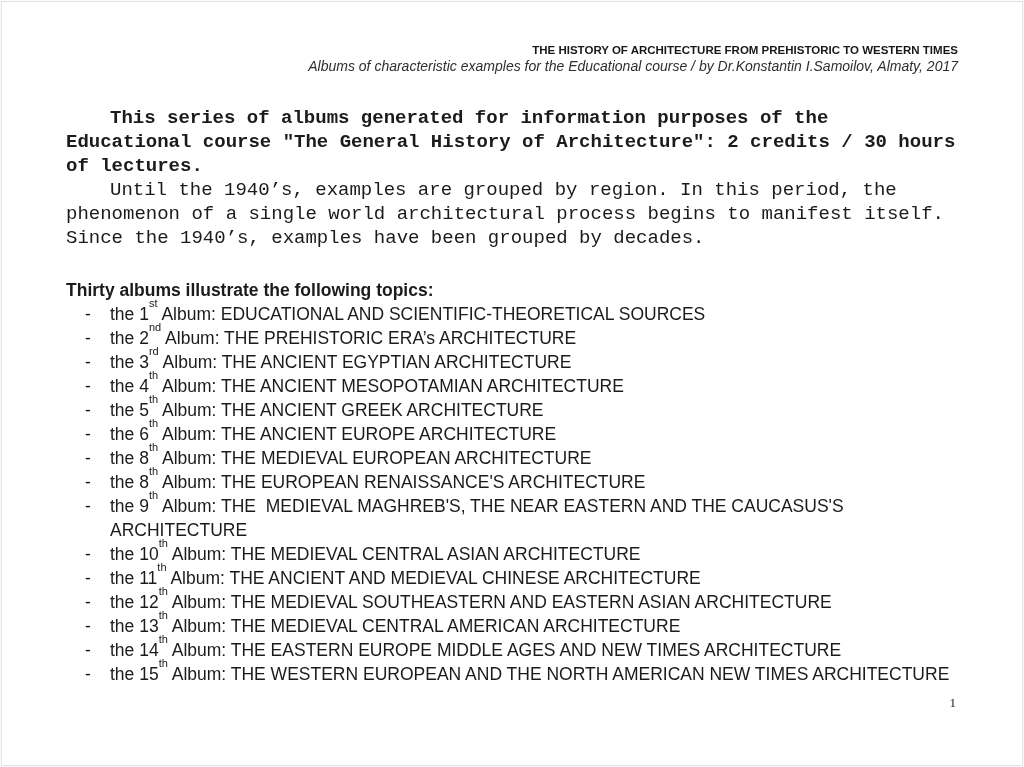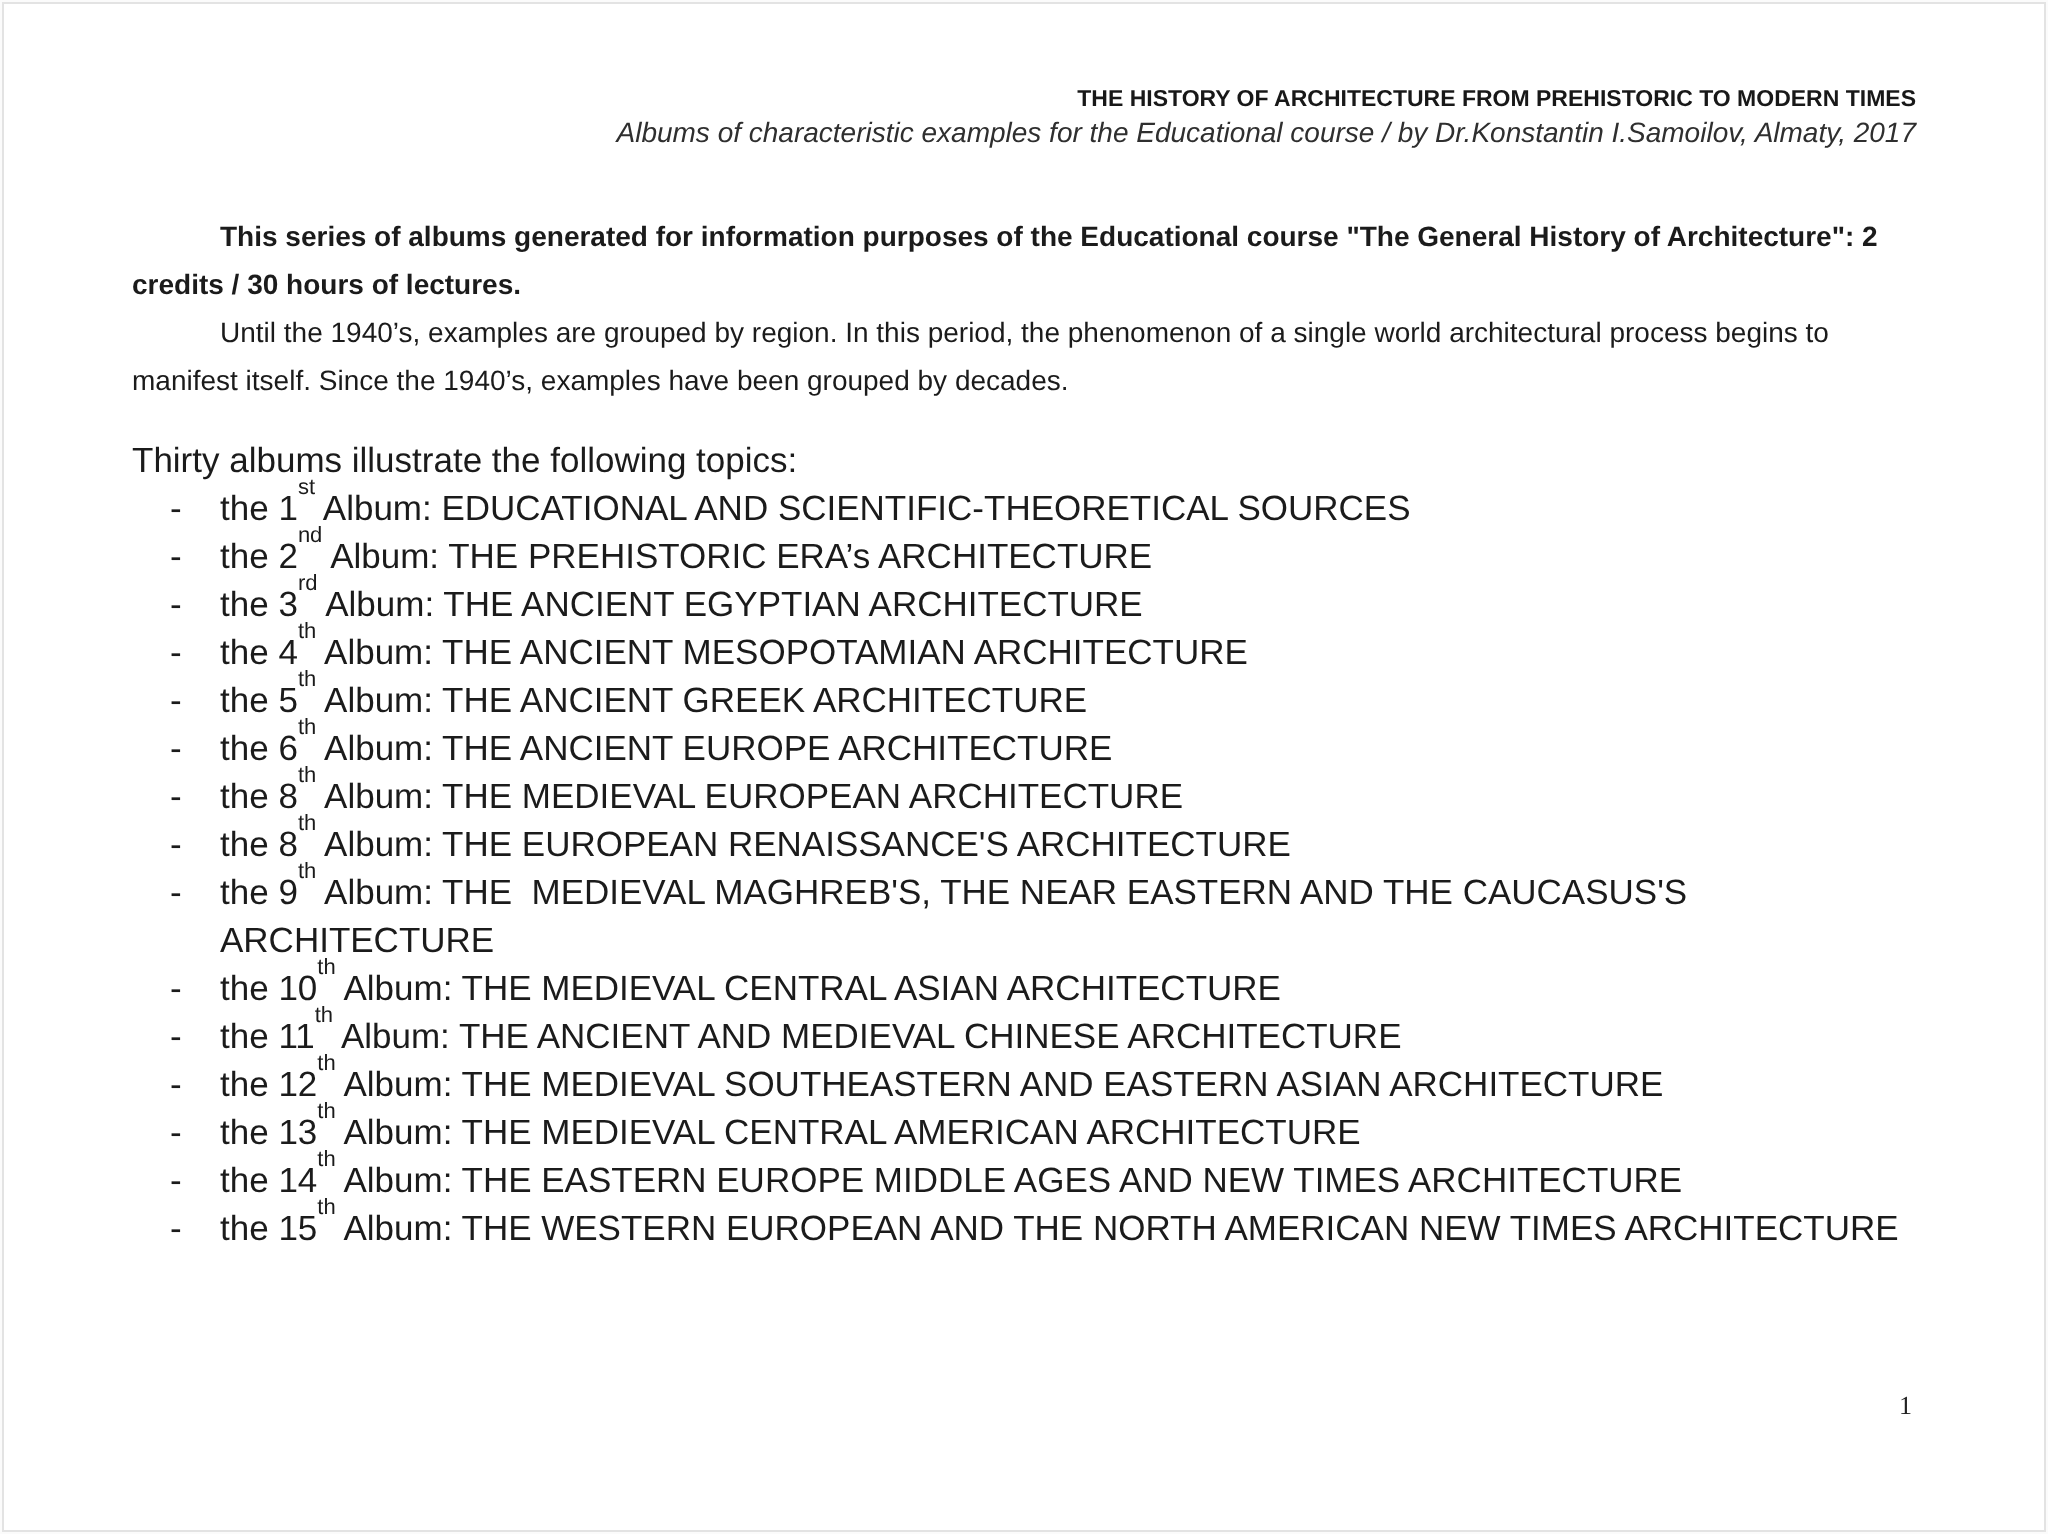--- a/index.html
+++ b/index.html
@@ -29,36 +29,37 @@
     font-weight: bold;
     font-size: 11.5px;
     color: #181818;
   }
   .doc-subtitle {
     font-style: italic;
     font-size: 14px;
     color: #2f2f2f;
   }
   .body-text {
-    font-size: 14px;
+    font-size: 19px;
     line-height: 24px;
+    font-family: Liberation Mono, monospace;
   }
   .p-lead {
     font-weight: bold;
     margin-top: 32px;
     text-indent: 44px;
   }
   .p-body {
     text-indent: 44px;
   }
   .list-heading {
-    font-weight: normal;
+    font-weight: bold;
     font-size: 17.5px;
     line-height: 24px;
-    margin-top: 16px;
+    margin-top: 28px;
   }
   .album-list { }
   .list-item {
     position: relative;
     padding-left: 44px;
     font-size: 17.5px;
     line-height: 24px;
   }
   .dash {
     position: absolute;
@@ -82,21 +83,21 @@
     color: #222222;
   }
 </style>
 </head>
 <body>
 
 <div class="slide">
   <div class="content">
 
     <div class="doc-header">
-      <div class="doc-title">THE HISTORY OF ARCHITECTURE FROM PREHISTORIC TO MODERN TIMES</div>
+      <div class="doc-title">THE HISTORY OF ARCHITECTURE FROM PREHISTORIC TO WESTERN TIMES</div>
       <div class="doc-subtitle">Albums of characteristic examples for the Educational course / by Dr.Konstantin I.Samoilov, Almaty, 2017</div>
     </div>
 
     <p class="body-text p-lead">This series of albums generated for information purposes of the Educational course "The General History of Architecture": 2 credits / 30 hours of lectures.</p>
 
     <p class="body-text p-body">Until the 1940’s, examples are grouped by region. In this period, the phenomenon of a single world architectural process begins to manifest itself. Since the 1940’s, examples have been grouped by decades.</p>
 
     <div class="list-heading">Thirty albums illustrate the following topics:</div>
 
     <div class="album-list">

